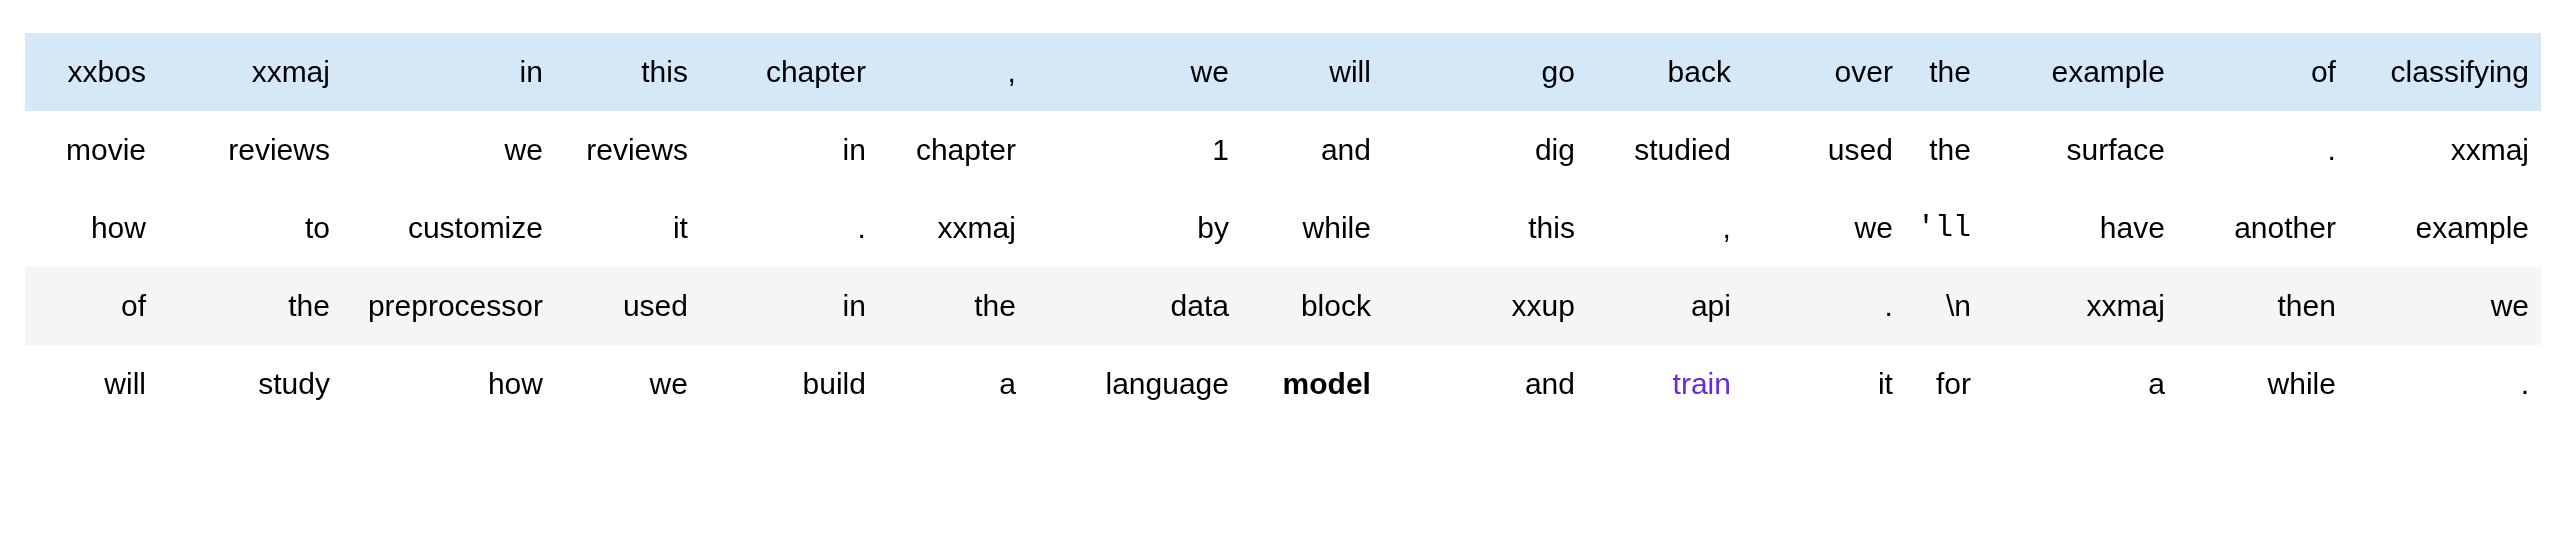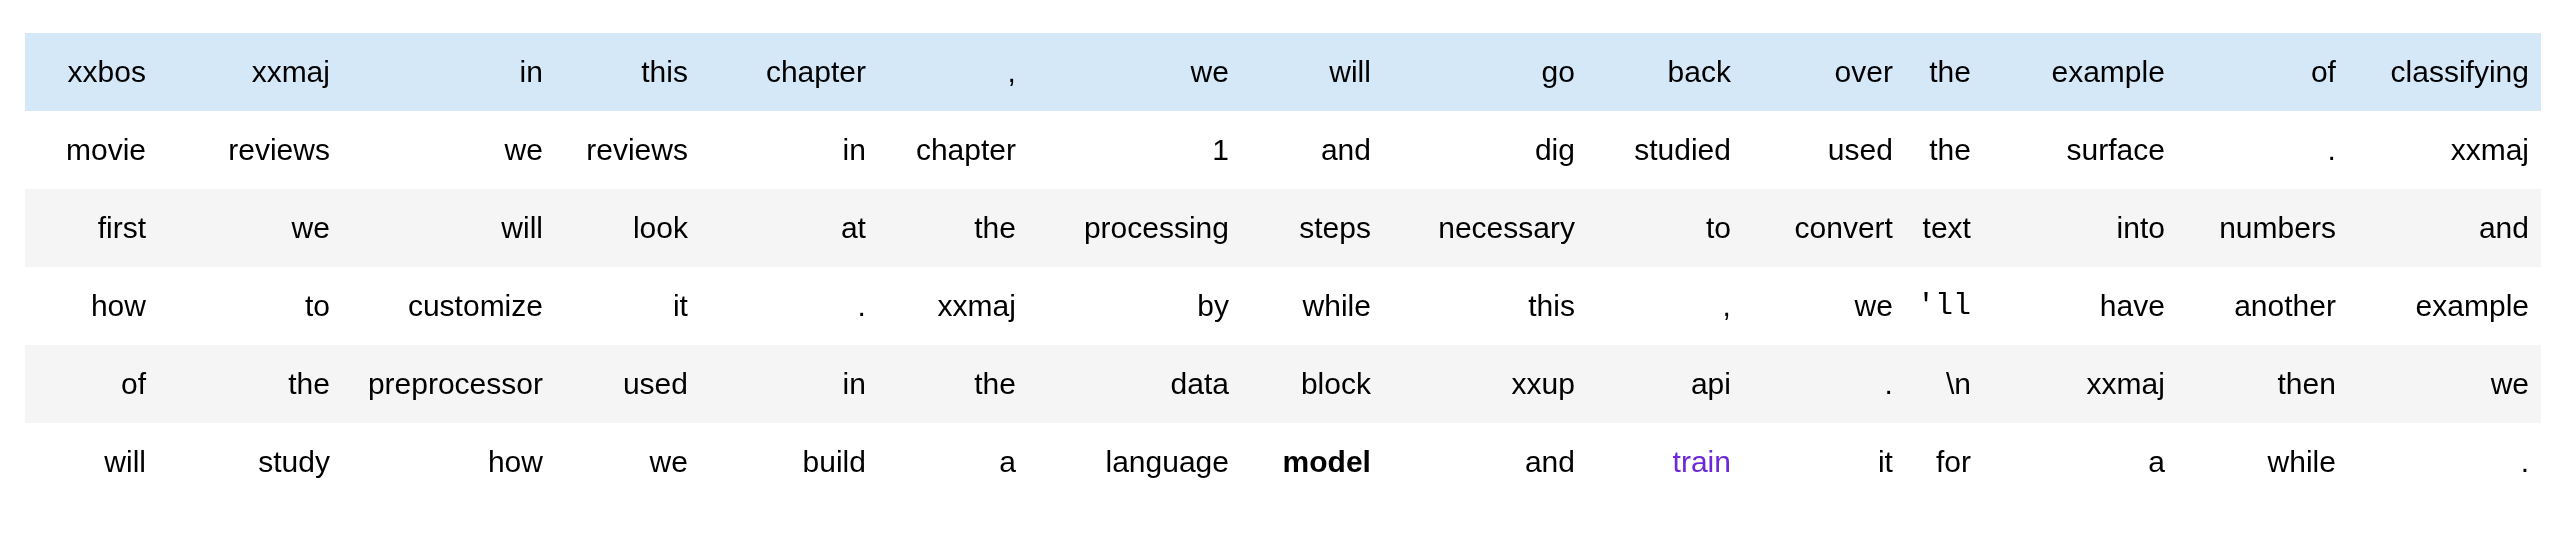--- a/index.html
+++ b/index.html
@@ -97,37 +97,20 @@
           <td style="color: rgb(0, 0, 0);">1</td>
           <td style="color: rgb(0, 0, 0);">and</td>
           <td style="color: rgb(0, 0, 0);">dig</td>
           <td style="color: rgb(0, 0, 0);">studied</td>
           <td style="color: rgb(0, 0, 0);">used</td>
           <td style="color: rgb(0, 0, 0);">the</td>
           <td style="color: rgb(0, 0, 0);">surface</td>
           <td style="color: rgb(0, 0, 0);">.</td>
           <td style="color: rgb(0, 0, 0);">xxmaj</td>
         </tr>
-        <tr class="stripe">
-          <td style="color: rgb(0, 0, 0);">first</td>
-          <td style="color: rgb(0, 0, 0);">we</td>
-          <td style="color: rgb(0, 0, 0);">will</td>
-          <td style="color: rgb(0, 0, 0);">look</td>
-          <td style="color: rgb(0, 0, 0);">at</td>
-          <td style="color: rgb(0, 0, 0);">the</td>
-          <td style="color: rgb(0, 0, 0);">processing</td>
-          <td style="color: rgb(0, 0, 0);">steps</td>
-          <td style="color: rgb(0, 0, 0);">necessary</td>
-          <td style="color: rgb(0, 0, 0);">to</td>
-          <td style="color: rgb(0, 0, 0);">convert</td>
-          <td style="color: rgb(0, 0, 0);">text</td>
-          <td style="color: rgb(0, 0, 0);">into</td>
-          <td style="color: rgb(0, 0, 0);">numbers</td>
-          <td style="color: rgb(0, 0, 0);">and</td>
-        </tr>
         <tr>
           <td style="color: rgb(0, 0, 0);">how</td>
           <td style="color: rgb(0, 0, 0);">to</td>
           <td style="color: rgb(0, 0, 0);">customize</td>
           <td style="color: rgb(0, 0, 0);">it</td>
           <td style="color: rgb(0, 0, 0);">.</td>
           <td style="color: rgb(0, 0, 0);">xxmaj</td>
           <td style="color: rgb(0, 0, 0);">by</td>
           <td style="color: rgb(0, 0, 0);">while</td>
           <td style="color: rgb(0, 0, 0);">this</td>

